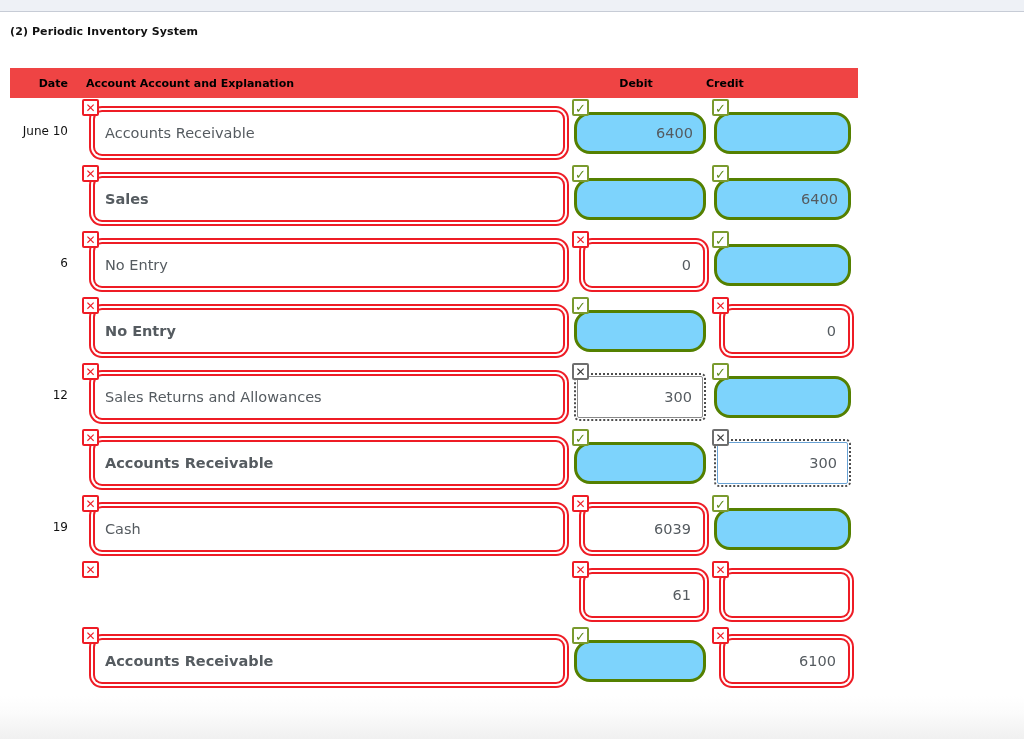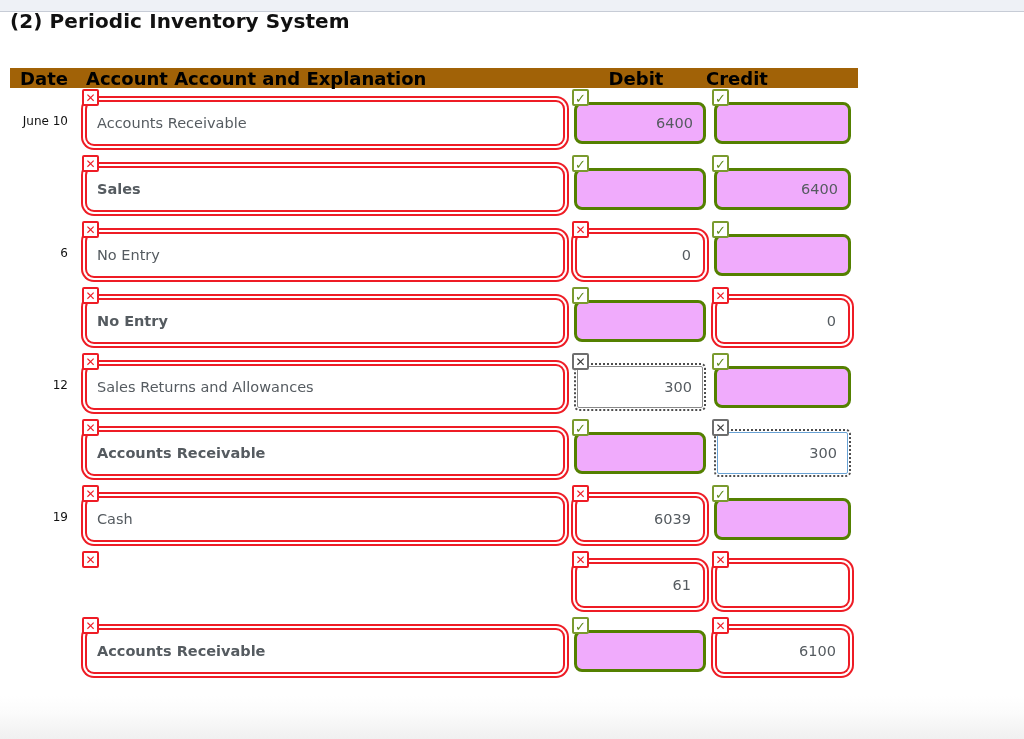--- a/index.html
+++ b/index.html
@@ -23,39 +23,39 @@
 
   
   #bottom-strip{
     position:absolute; left:0; bottom:0; width:1024px; height:44px;
     background:linear-gradient(to bottom,#ffffff 0%,#fbfbfb 40%,#f0f0f0 100%);
     border-top:1px solid #ffffff;
   }
 
   
   #page-title{
-    position:absolute; left:10px; top:9px;
-    font-size:20px; font-weight:bold; color:#111111;
+    position:absolute; left:10px; top:25px;
+    font-size:11px; font-weight:bold; color:#111111;
     letter-spacing:.1px;
     white-space:nowrap;
   }
 
   
   #journal{
     position:absolute; left:10px; top:68px;
     width:848px;
   }
 
   
   .thead{
     display:flex; align-items:center;
-    height:20px;
-    background:#a16207;
+    height:30px;
+    background:#ef4444;
     font-weight:bold;
-    font-size:18px;
+    font-size:11px;
     color:#000;
   }
   .th-date{ width:66px; text-align:right; padding-right:8px; }
   .th-acct{ width:490px; text-align:left; padding-left:10px; }
   .th-debit{ width:140px; text-align:center; }
   .th-credit{ width:145px; text-align:left; }
 
   
   .jrow{
     display:flex; align-items:flex-start;
@@ -86,27 +86,27 @@
   .fbox .val{ display:block; width:100%; }
   .fwrap.acct .fbox .val{ text-align:left; padding-left:8px; }
   .fwrap.num  .fbox .val{ text-align:right; padding-right:10px; }
   .fbox.indent .val{ padding-left:36px;font-weight:bold; }
 
   
   .fbox.wrong{
     border:2px solid #ffffff;
     background:#ffffff;
     box-shadow:0 0 0 2px #ee1c25, 0 0 0 4px #ffffff, 0 0 0 6px #ee1c25;
-    margin-left:3px; margin-right:3px;
+    margin-left:11px; margin-right:3px;
   }
   
   .fbox.correct{
     border:3px solid #548000;
-    background:#f0abfc;
-    border-radius:8px;
+    background:#7dd3fc;
+    border-radius:16px;
   }
   
   .fbox.pending{
     border:1px solid #8a8a8a;
     background:#ffffff;
     outline:2px dotted #4d4d4d;
     outline-offset:1px;
     border-radius:2px;
     margin-left:3px; margin-right:3px;
   }

